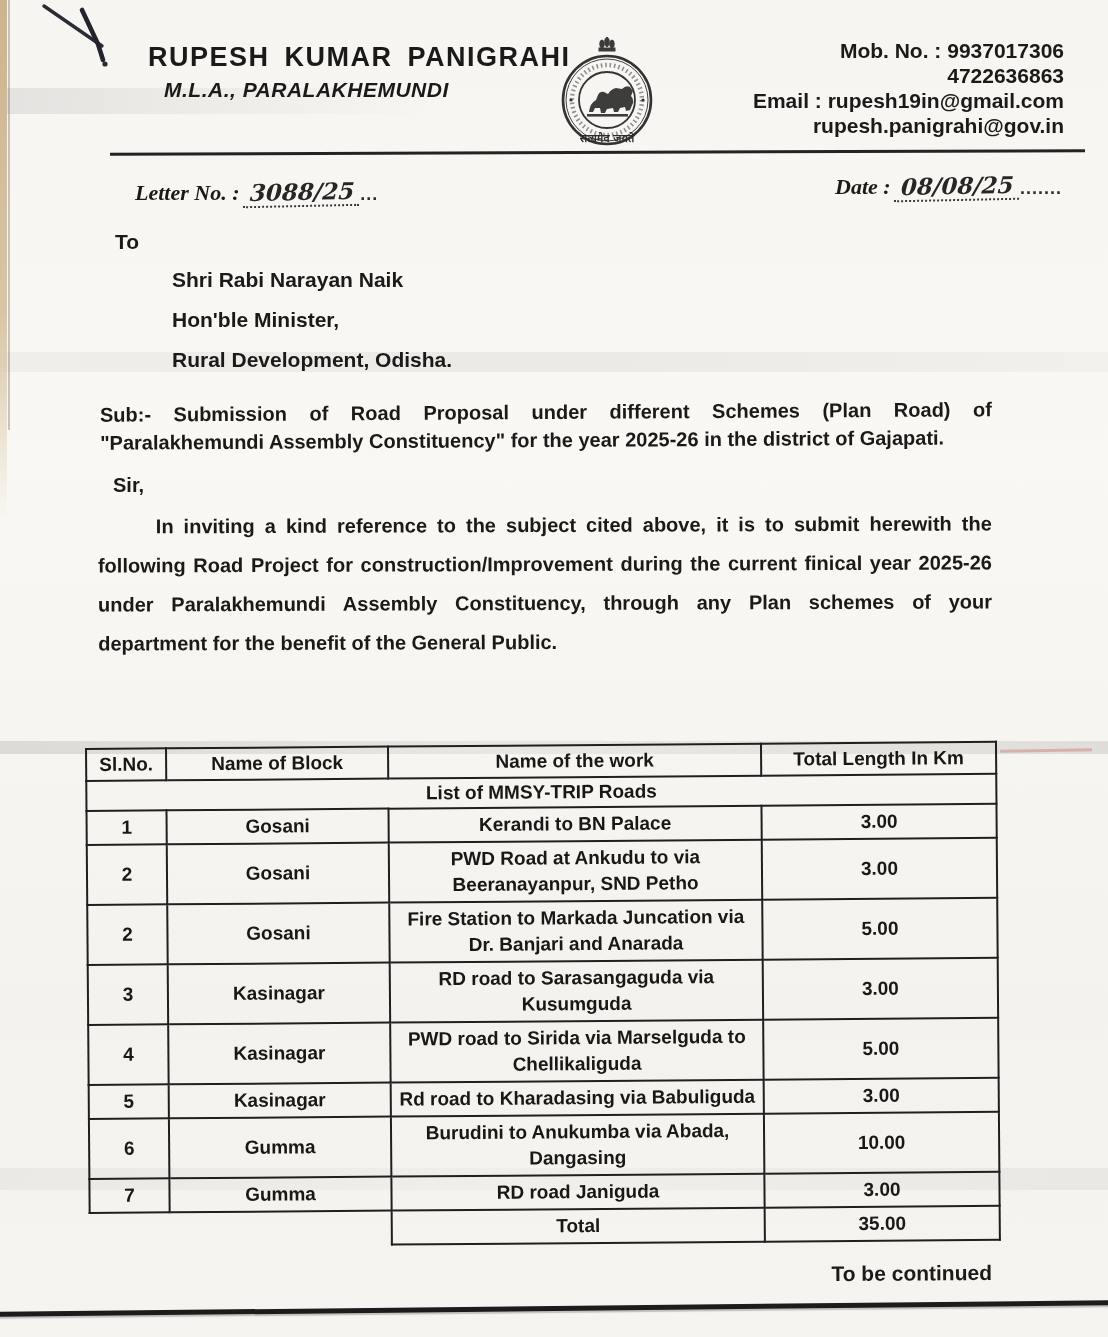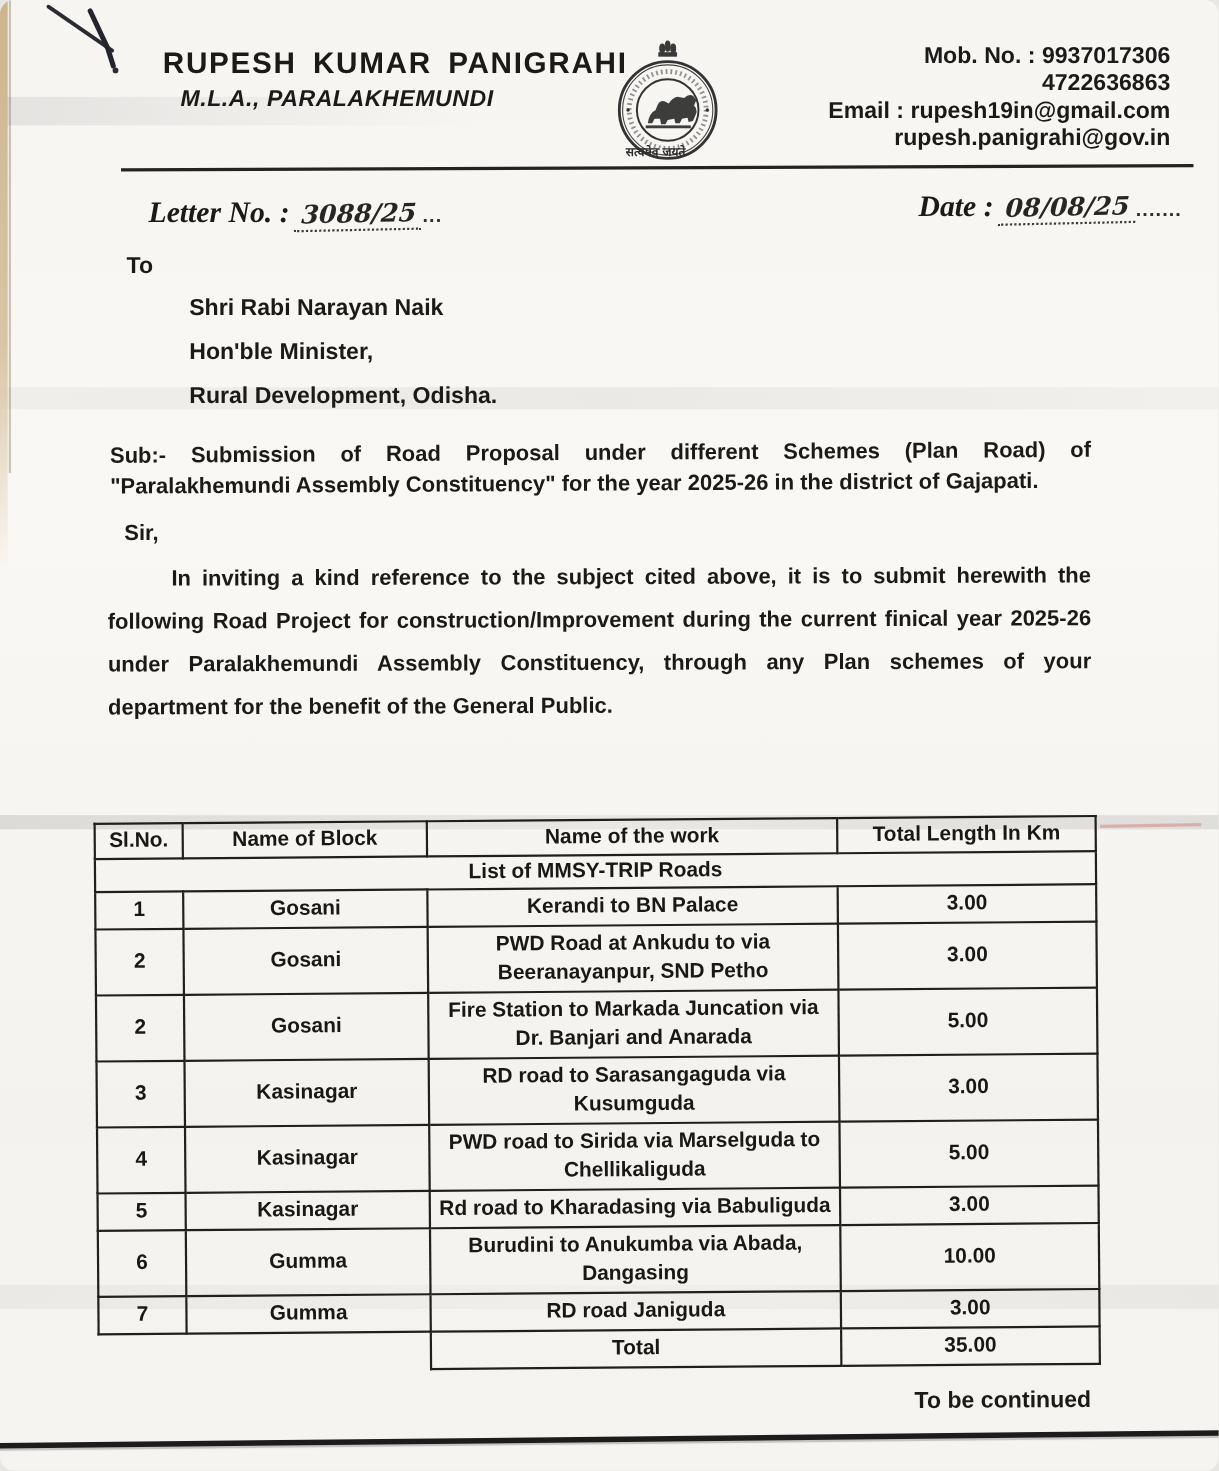--- a/index.html
+++ b/index.html
@@ -5,45 +5,44 @@
   html,body{margin:0;padding:0;}
   body{
     width:1108px;height:1337px;
     font-family:"Liberation Sans","DejaVu Sans",sans-serif;
     color:#1a1a18;
     background:#e8e6e2;
   }
   .page{
     position:relative;width:1108px;height:1337px;overflow:hidden;
     background:linear-gradient(180deg,#f7f5f2 0%,#faf8f4 35%,#f4f2ee 75%,#f6f4f0 100%);
-    border-radius:13px;
   }
   
   .scan-band{position:absolute;left:0;width:100%;pointer-events:none;}
   .band-1{top:88px;height:26px;width:430px;background:linear-gradient(90deg,rgba(150,150,150,.20),rgba(150,150,150,0));}
   .band-2{top:352px;height:20px;background:linear-gradient(90deg,rgba(160,160,160,.10),rgba(160,160,160,.16),rgba(160,160,160,.08));}
   .band-3{top:741px;height:13px;background:linear-gradient(90deg,rgba(140,140,140,.25),rgba(150,150,150,.14),rgba(140,140,140,.22));}
   .band-4{top:1168px;height:22px;background:linear-gradient(90deg,rgba(160,160,160,.12),rgba(160,160,160,.05),rgba(160,160,160,.14));}
   .edge-strip{position:absolute;left:0;top:0;width:7px;height:520px;background:linear-gradient(180deg,#cdb48d,#d9c5a4 60%,rgba(217,197,164,0));}
   .edge-line{position:absolute;left:8px;top:0;width:2px;height:430px;background:rgba(120,95,60,.35);}
   .pink-artifact{position:absolute;left:1000px;top:749px;width:92px;height:3px;background:rgba(205,120,115,.45);transform:rotate(-1deg);}
 
   .ink-mark{position:absolute;left:30px;top:0;}
 
   
   .lh-name{position:absolute;left:148px;top:42px;font-size:27px;font-weight:700;letter-spacing:1.5px;word-spacing:6px;}
   .lh-title{position:absolute;left:128px;top:78px;font-size:21px;font-weight:700;font-style:italic;letter-spacing:.5px;margin-left:36px;}
   .lh-org{position:absolute;left:136px;top:100px;font-size:21px;font-weight:700;font-style:italic;}
   .lh-contact{position:absolute;right:44px;top:38px;text-align:right;font-size:21px;font-weight:700;line-height:25px;}
   .emblem{position:absolute;left:548px;top:36px;width:118px;height:124px;}
-  .emblem-caption{position:absolute;left:537px;top:130px;width:118px;text-align:center;font-size:11px;font-weight:700;color:#2c2c2c;filter:blur(.4px);font-family:"DejaVu Sans",sans-serif;}
+  .emblem-caption{position:absolute;left:548px;top:130px;width:118px;text-align:center;font-size:11px;font-weight:700;color:#2c2c2c;filter:blur(.4px);font-family:"DejaVu Sans",sans-serif;}
   .rule{position:absolute;left:110px;top:151px;width:975px;height:3px;background:#232323;transform:rotate(-.22deg);}
 
   
-  .serif-label{font-family:"Liberation Serif","DejaVu Serif",serif;font-style:italic;font-weight:700;font-size:27px;margin-top:18px;}
+  .serif-label{font-family:"Liberation Serif","DejaVu Serif",serif;font-style:italic;font-weight:700;font-size:22px;margin-top:18px;}
   .letter-no{position:absolute;left:135px;top:178px;}
   .date-block{position:absolute;left:835px;top:172px;}
   .handwritten{font-family:"DejaVu Serif",serif;font-style:italic;font-weight:700;font-size:23px;color:#262624;display:inline-block;transform:rotate(-1.2deg) skewX(-5deg);padding:0 6px;border-bottom:2px dotted #3a3a3a;}
   .lead-dots{font-size:18px;letter-spacing:1px;font-weight:700;color:#2e2e2e;}
 
   
   .to{position:absolute;left:115px;top:230px;font-size:21px;font-weight:700;}
   .rcp-name{position:absolute;left:172px;top:268px;font-size:21px;font-weight:700;}
   .rcp-desig{position:absolute;left:172px;top:308px;font-size:21px;font-weight:700;}
   .rcp-dept{position:absolute;left:172px;top:348px;font-size:21px;font-weight:700;}

